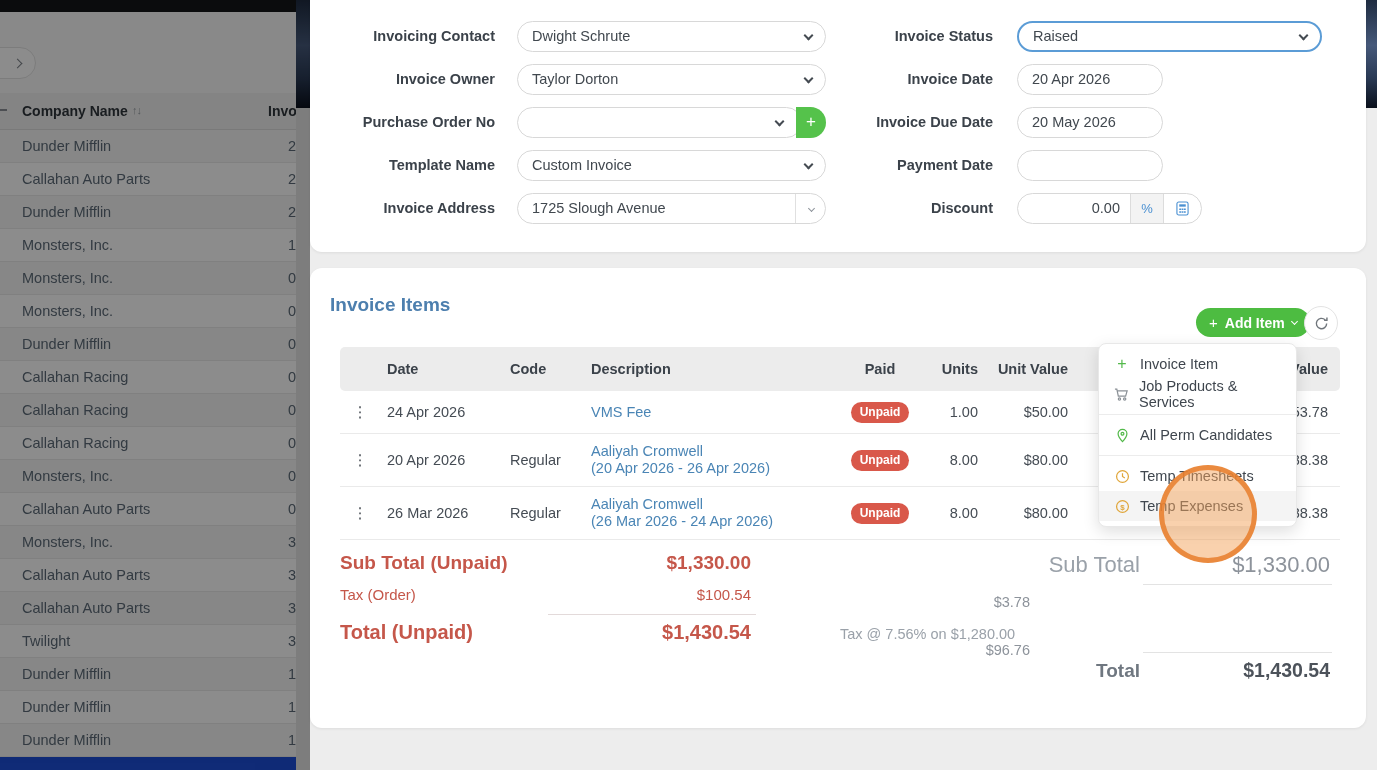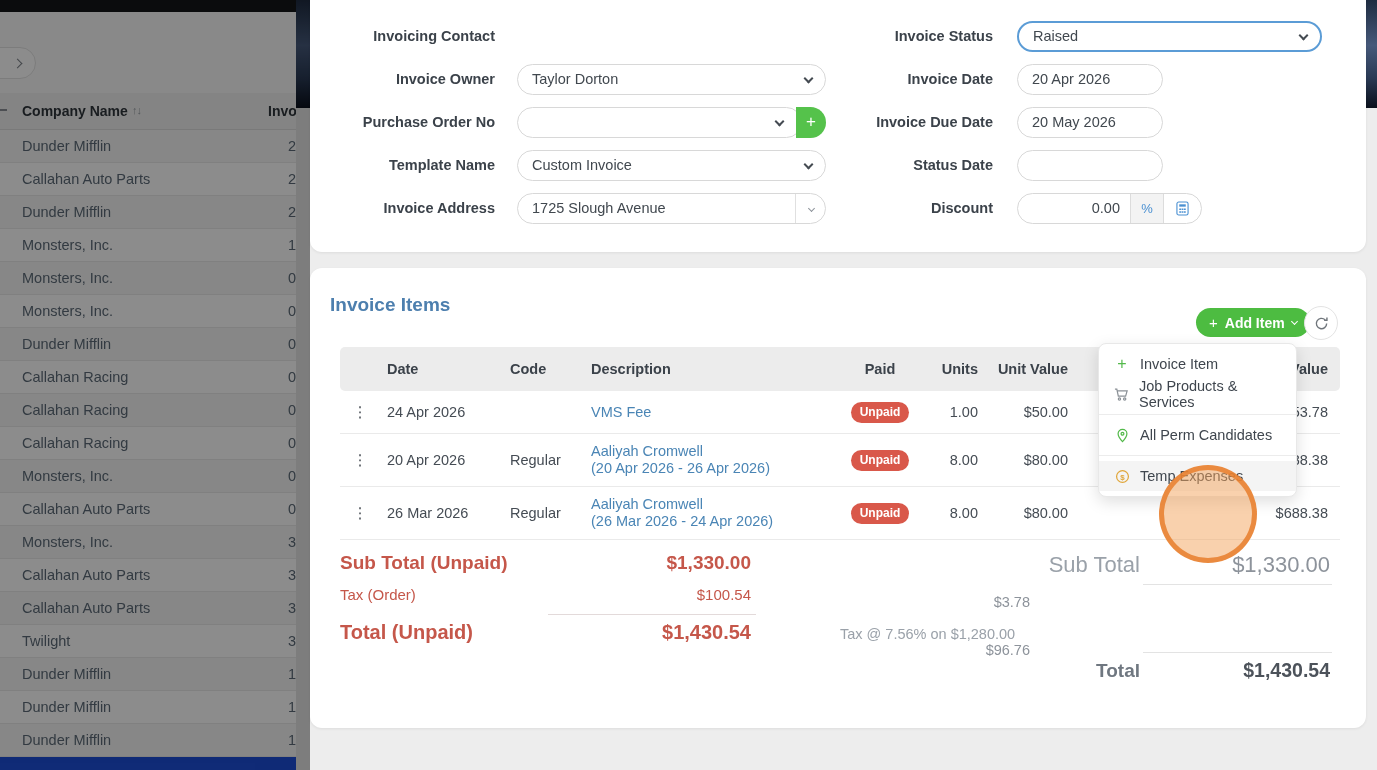--- a/index.html
+++ b/index.html
@@ -244,20 +244,24 @@
           </div>
         </div>
     </div>
     <div class="lp-sliver"></div>
     <div class="lp-overlay"></div>
   </div>
 
   <div class="card card-form">
 
     <span class="f-label" style="left:5px; top:21px;">Invoicing Contact</span>
+    <div class="pill" style="left:207px; top:21px; width:309px;">
+      <span>Dwight Schrute</span>
+      <span class="chev-down"></span>
+    </div>
 
     <span class="f-label" style="left:5px; top:64px;">Invoice Owner</span>
     <div class="pill" style="left:207px; top:64px; width:309px;">
       <span>Taylor Dorton</span>
       <span class="chev-down"></span>
     </div>
 
     <span class="f-label" style="left:5px; top:107px;">Purchase Order No</span>
     <div class="pill" style="left:207px; top:107px; width:285px;">
       <span></span>
@@ -290,21 +294,21 @@
     <span class="f-label right" style="left:443px; top:64px;">Invoice Date</span>
     <div class="pill" style="left:707px; top:64px; width:146px; padding-right:10px;">
       <span>20 Apr 2026</span>
     </div>
 
     <span class="f-label right" style="left:443px; top:107px;">Invoice Due Date</span>
     <div class="pill" style="left:707px; top:107px; width:146px; padding-right:10px;">
       <span>20 May 2026</span>
     </div>
 
-    <span class="f-label right" style="left:443px; top:150px;">Status Date</span>
+    <span class="f-label right" style="left:443px; top:150px;">Payment Date</span>
     <div class="pill" style="left:707px; top:150px; width:146px; padding-right:10px;">
       <span></span>
     </div>
 
     <span class="f-label right" style="left:443px; top:193px;">Discount</span>
     <div class="discount" style="left:707px; top:193px;">
       <span class="val">0.00</span>
       <span class="pct">%</span>
       <span class="calc">
         <svg viewBox="0 0 14 16" width="13" height="15" fill="none" stroke="#4a90d2" stroke-width="1.2">
@@ -451,20 +455,29 @@
     <div class="dd-item">
       <span class="ico">
         <svg viewBox="0 0 16 16" width="15" height="15" fill="none" stroke="#53b94a" stroke-width="1.3">
           <path d="M8 1.5c-2.6 0-4.7 2-4.7 4.6C3.3 9.5 8 14.5 8 14.5s4.7-5 4.7-8.4C12.7 3.5 10.6 1.5 8 1.5z"></path>
           <circle cx="8" cy="6.1" r="1.5"></circle>
         </svg>
       </span>
       <span>All Perm Candidates</span>
     </div>
     <div class="dd-div"></div>
+    <div class="dd-item">
+      <span class="ico">
+        <svg viewBox="0 0 16 16" width="15" height="15" fill="none" stroke="#e0a63a" stroke-width="1.3">
+          <circle cx="8" cy="8" r="6.3"></circle>
+            <path d="M8 4.5V8l2.5 1.6"></path>
+        </svg>
+      </span>
+      <span>Temp Timesheets</span>
+    </div>
     <div class="dd-item hovered">
       <span class="ico">
         <svg viewBox="0 0 16 16" width="15" height="15">
           <circle cx="8" cy="8" r="6.3" fill="none" stroke="#e0a63a" stroke-width="1.3"></circle>
           <text x="8" y="11.2" font-size="8.5" fill="#e0a63a" text-anchor="middle" font-weight="bold" font-family="Liberation Sans, sans-serif">$</text>
         </svg>
       </span>
       <span>Temp Expenses</span>
     </div>
   </div>

